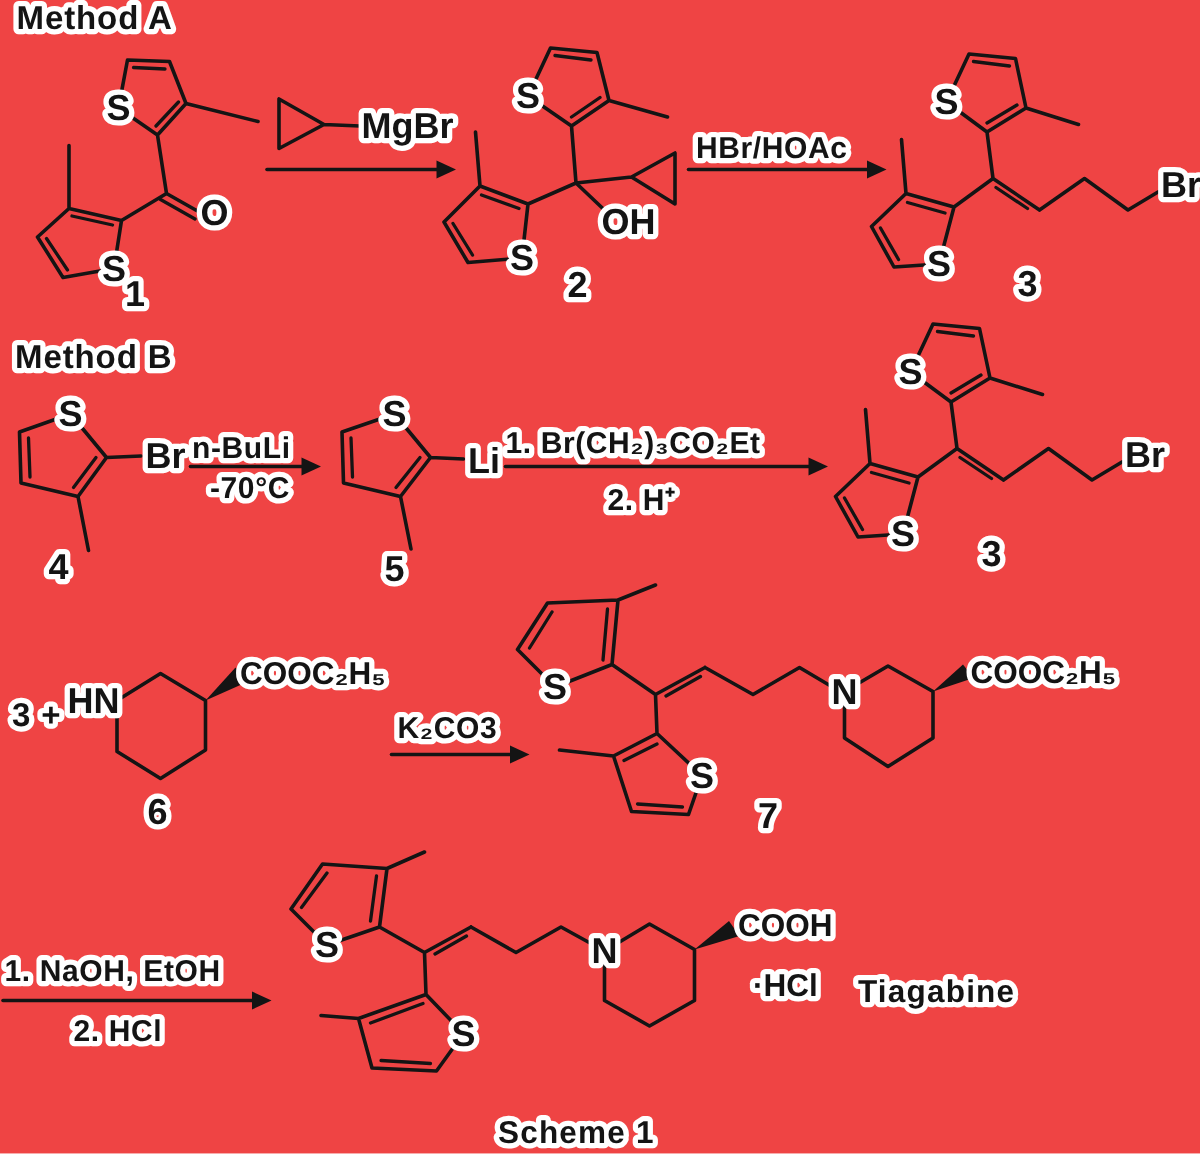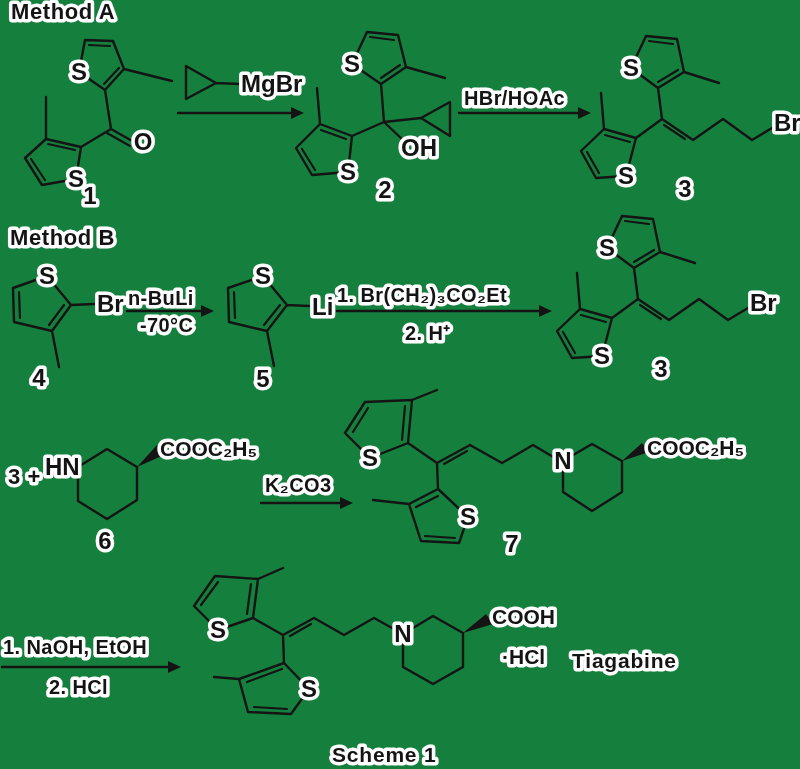--- a/index.html
+++ b/index.html
@@ -1,16 +1,16 @@
 <!DOCTYPE html>
 <html><head>
 <meta charset="utf-8">
 <style>
   html,body{margin:0;padding:0;background:#fff;}
-  .page{position:relative;width:800px;height:769px;background:#15803d;overflow:hidden;
+  .page{position:relative;width:800px;height:769px;background:#ef4444;overflow:hidden;
         font-family:"Liberation Sans",sans-serif;}
   svg{display:block;}
   .bond{fill:none;stroke:#141414;stroke-width:2.4;stroke-linecap:round;stroke-linejoin:round;}
   .dbl{fill:none;stroke:#141414;stroke-width:2.2;stroke-linecap:round;}
   .solid{fill:#141414;stroke:none;}
   text{fill:#141414;paint-order:stroke;stroke:#ffffff;stroke-width:7px;stroke-linejoin:round;
        font-family:"Liberation Sans",sans-serif;}
   .atom{font-size:24px;font-weight:700;text-anchor:middle;}
   .atomL{font-size:24px;font-weight:700;text-anchor:start;}
   .formula{font-size:21px;font-weight:700;text-anchor:start;}

